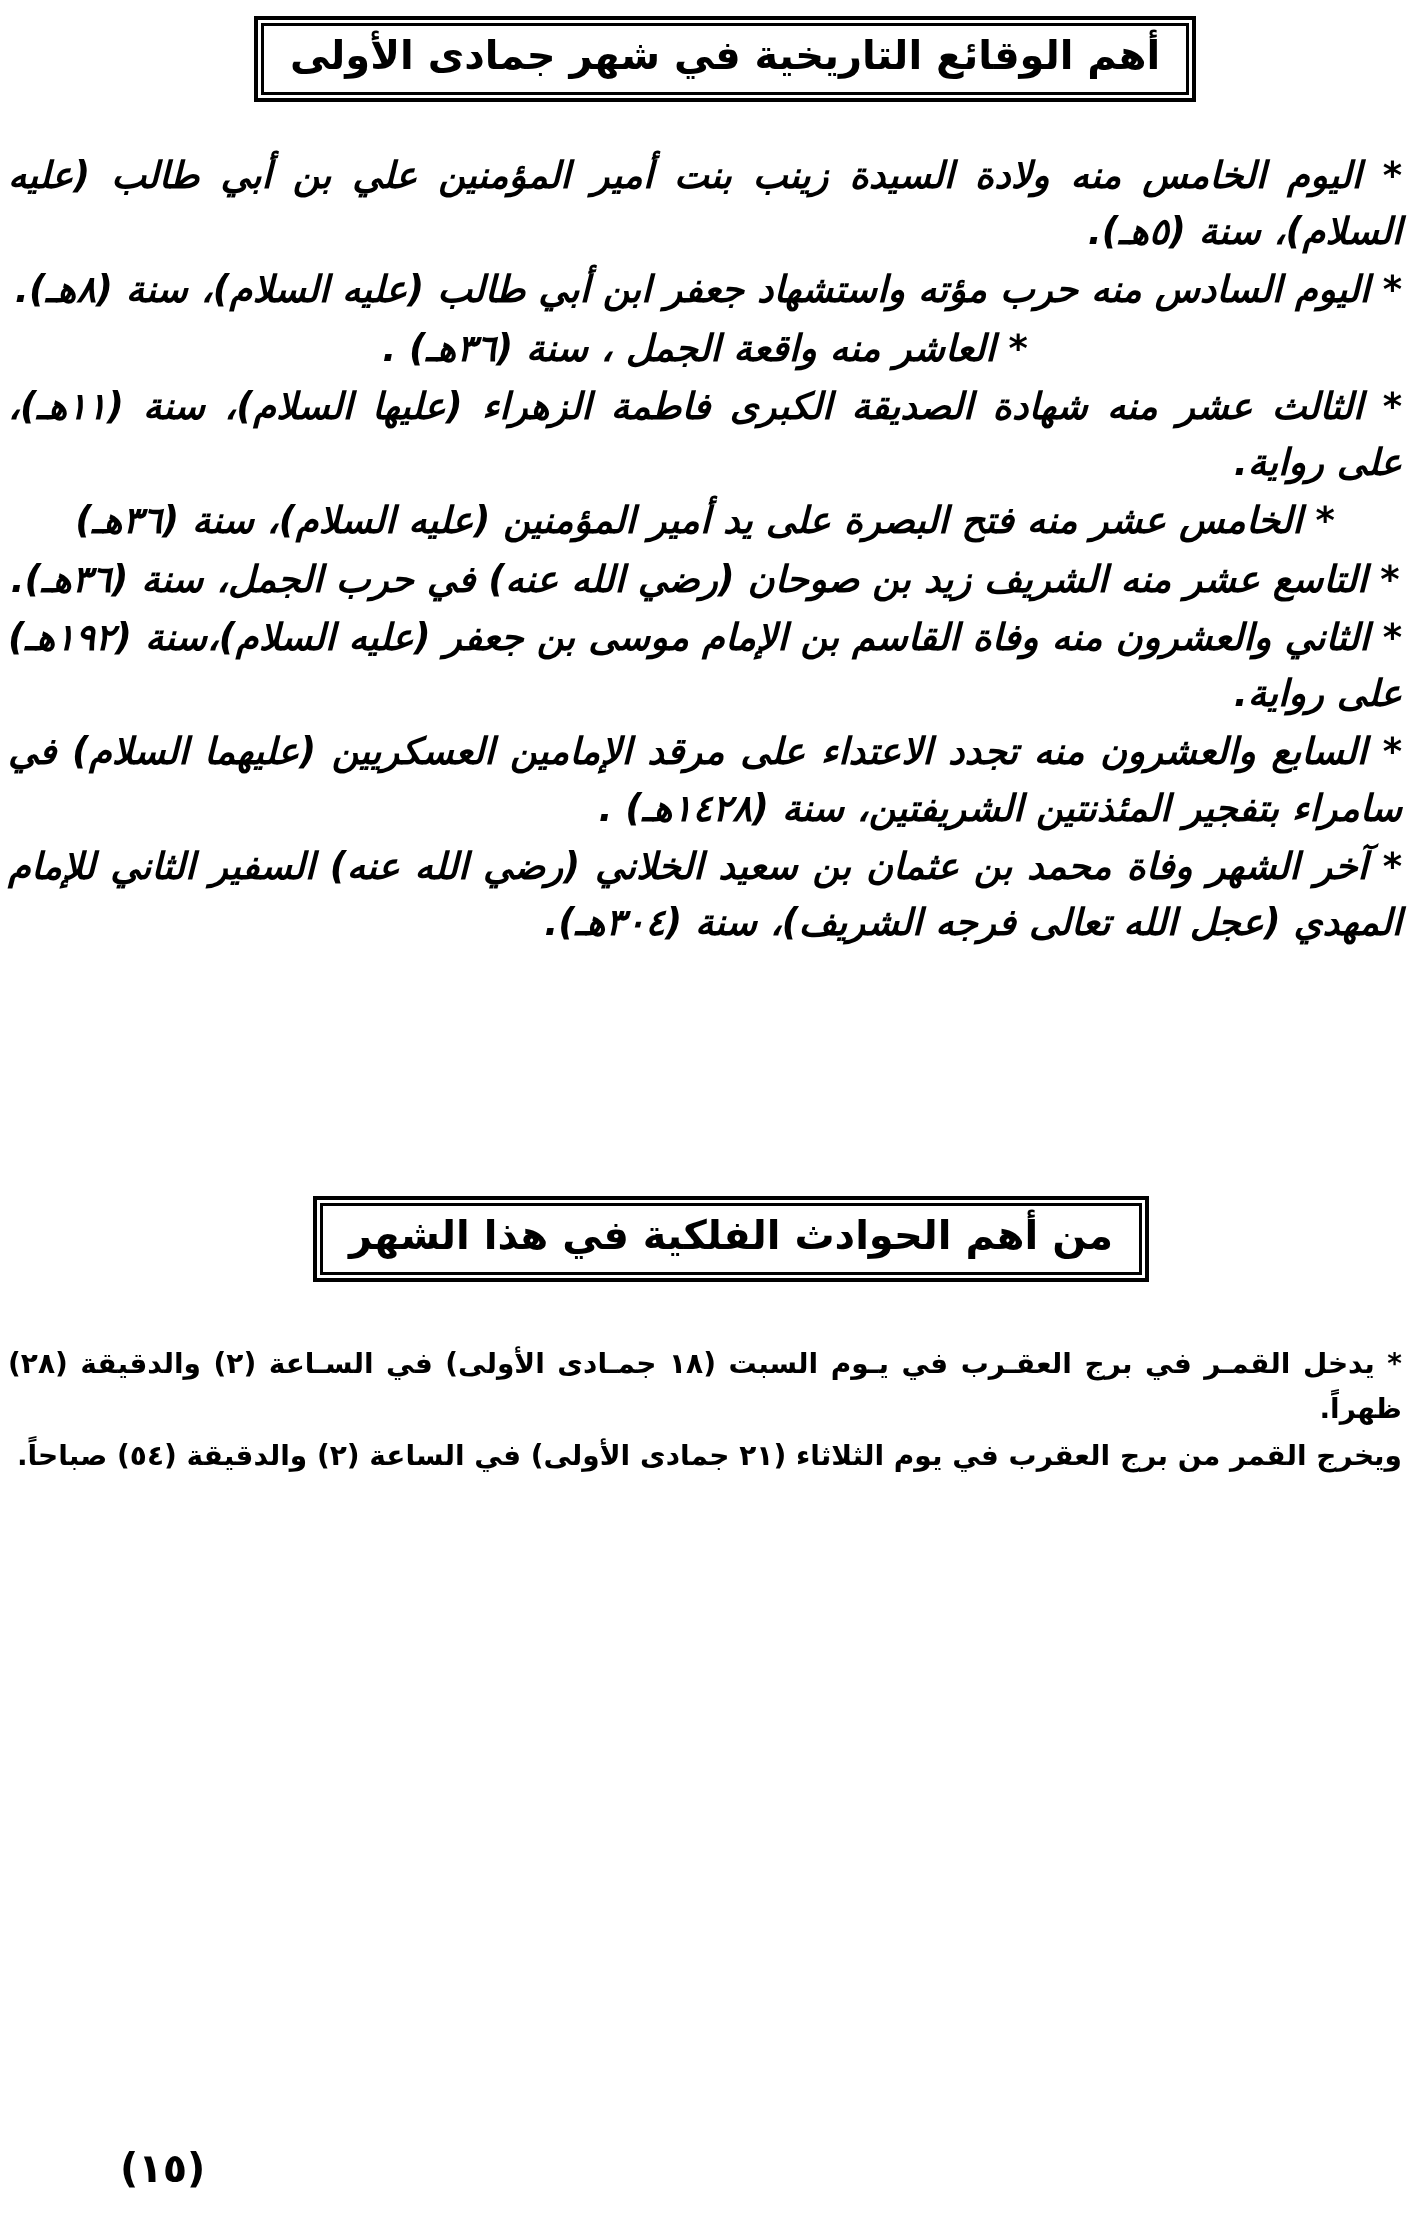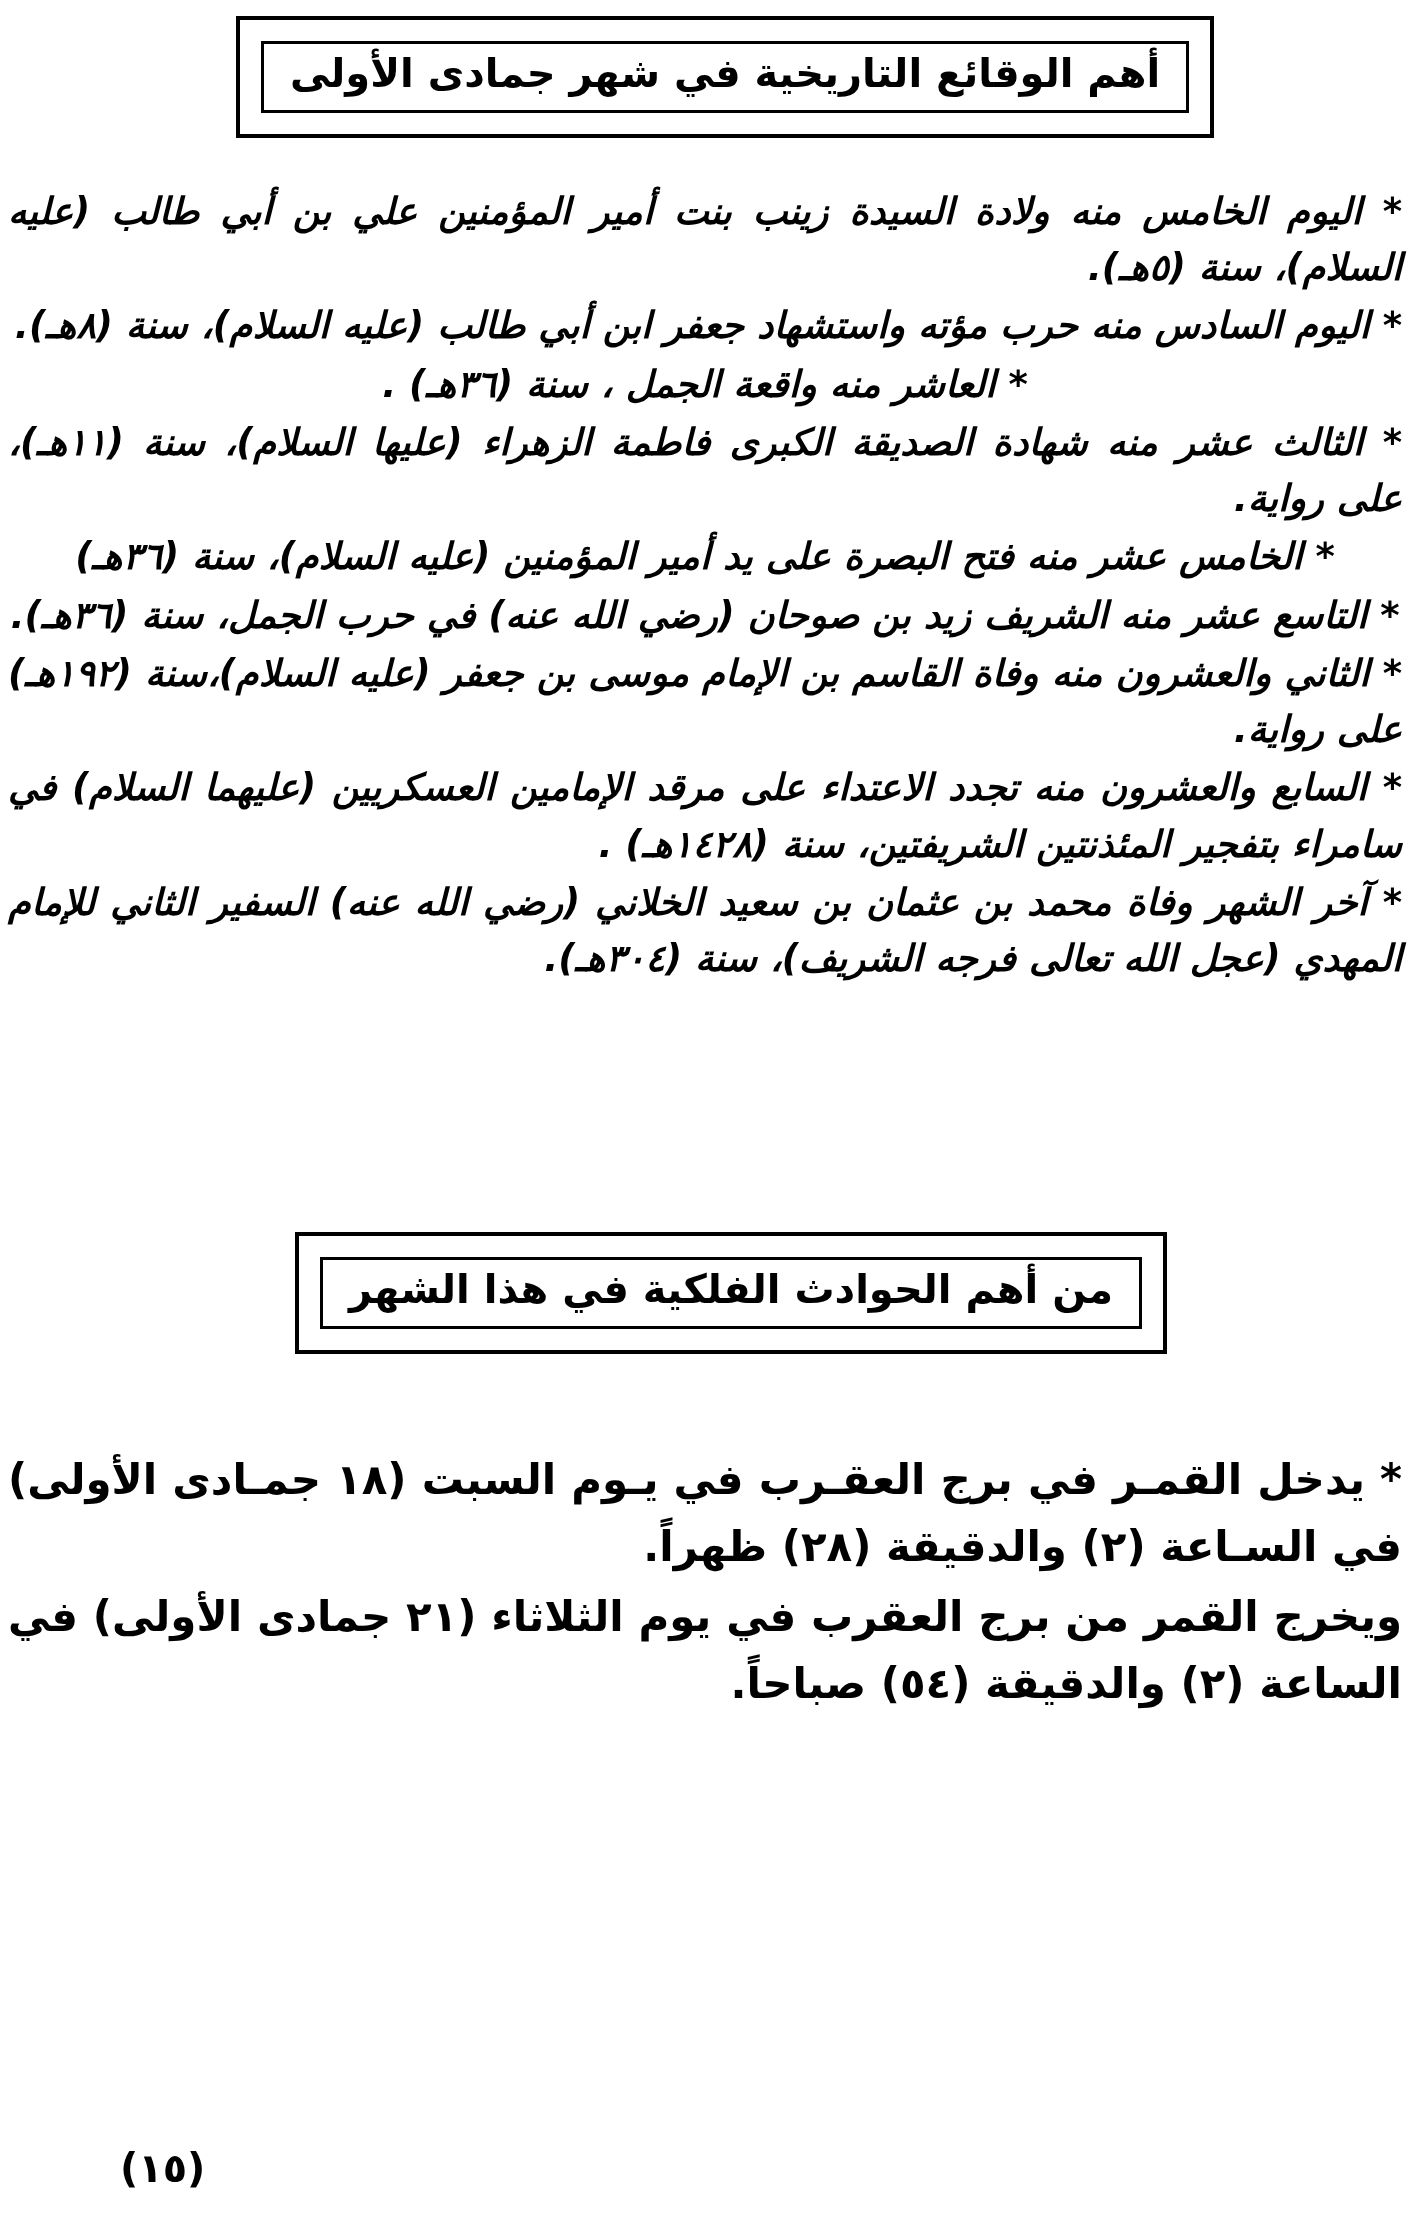--- a/index.html
+++ b/index.html
@@ -25,21 +25,21 @@
   }
 
   
   .heading-wrap {
     display: flex;
     justify-content: center;
   }
   .heading-box {
     display: inline-block;
     border: 4px solid #000;
-    padding: 21px;
+    padding: 3px;
     background: #fff;
   }
   .heading-inner {
     border: 3px solid #000;
     padding: 6px 26px 14px 26px;
     background: #fff;
   }
   .heading-text {
     font-size: 40px;
     font-weight: 700;
@@ -63,23 +63,23 @@
     line-height: 1.52;
   }
 
   #events-block {
     margin: 46px 8px 0 8px;
     width: 1394px;
     font-style: italic;
   }
 
   #astro-block {
-    margin: 92px 8px 0 8px;
+    margin: 60px 8px 0 8px;
     width: 1394px;
-    font-size: 42px;
+    font-size: 28px;
     line-height: 1.60;
   }
 
   .para {
     margin: 0 0 2px 0;
     padding: 0;
     direction: rtl;
     text-align: justify;
     text-align-last: right;
   }

